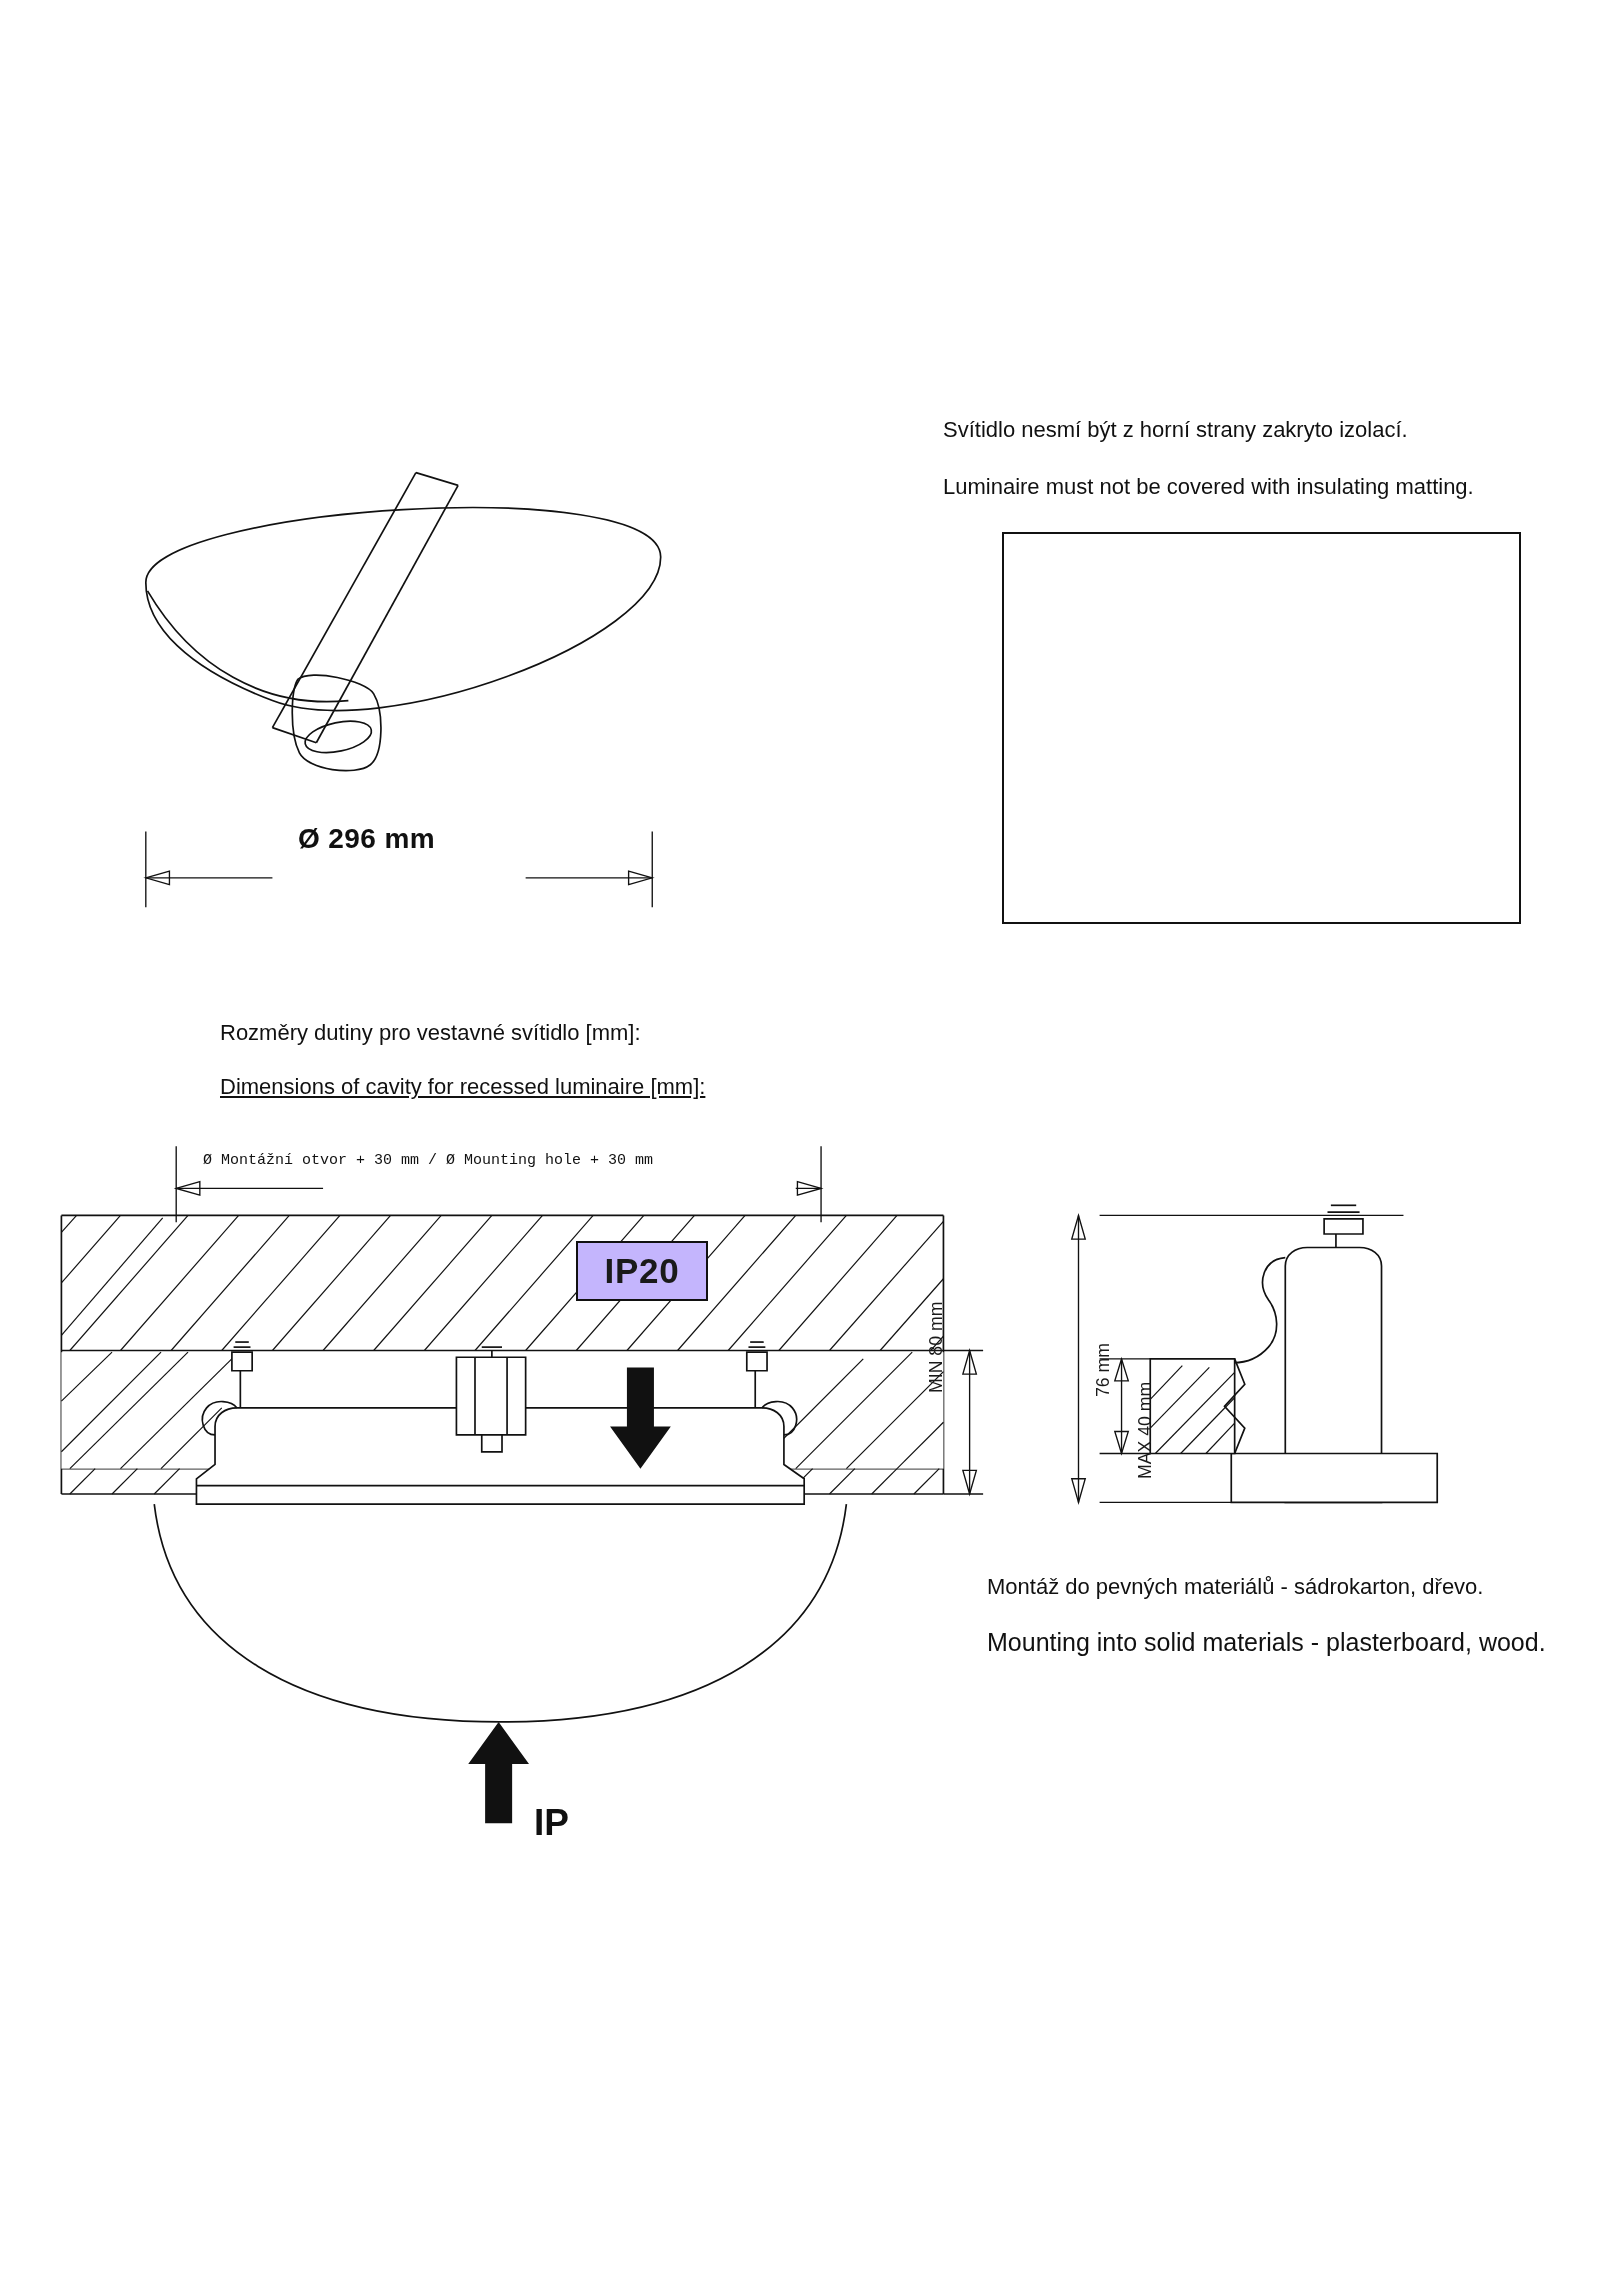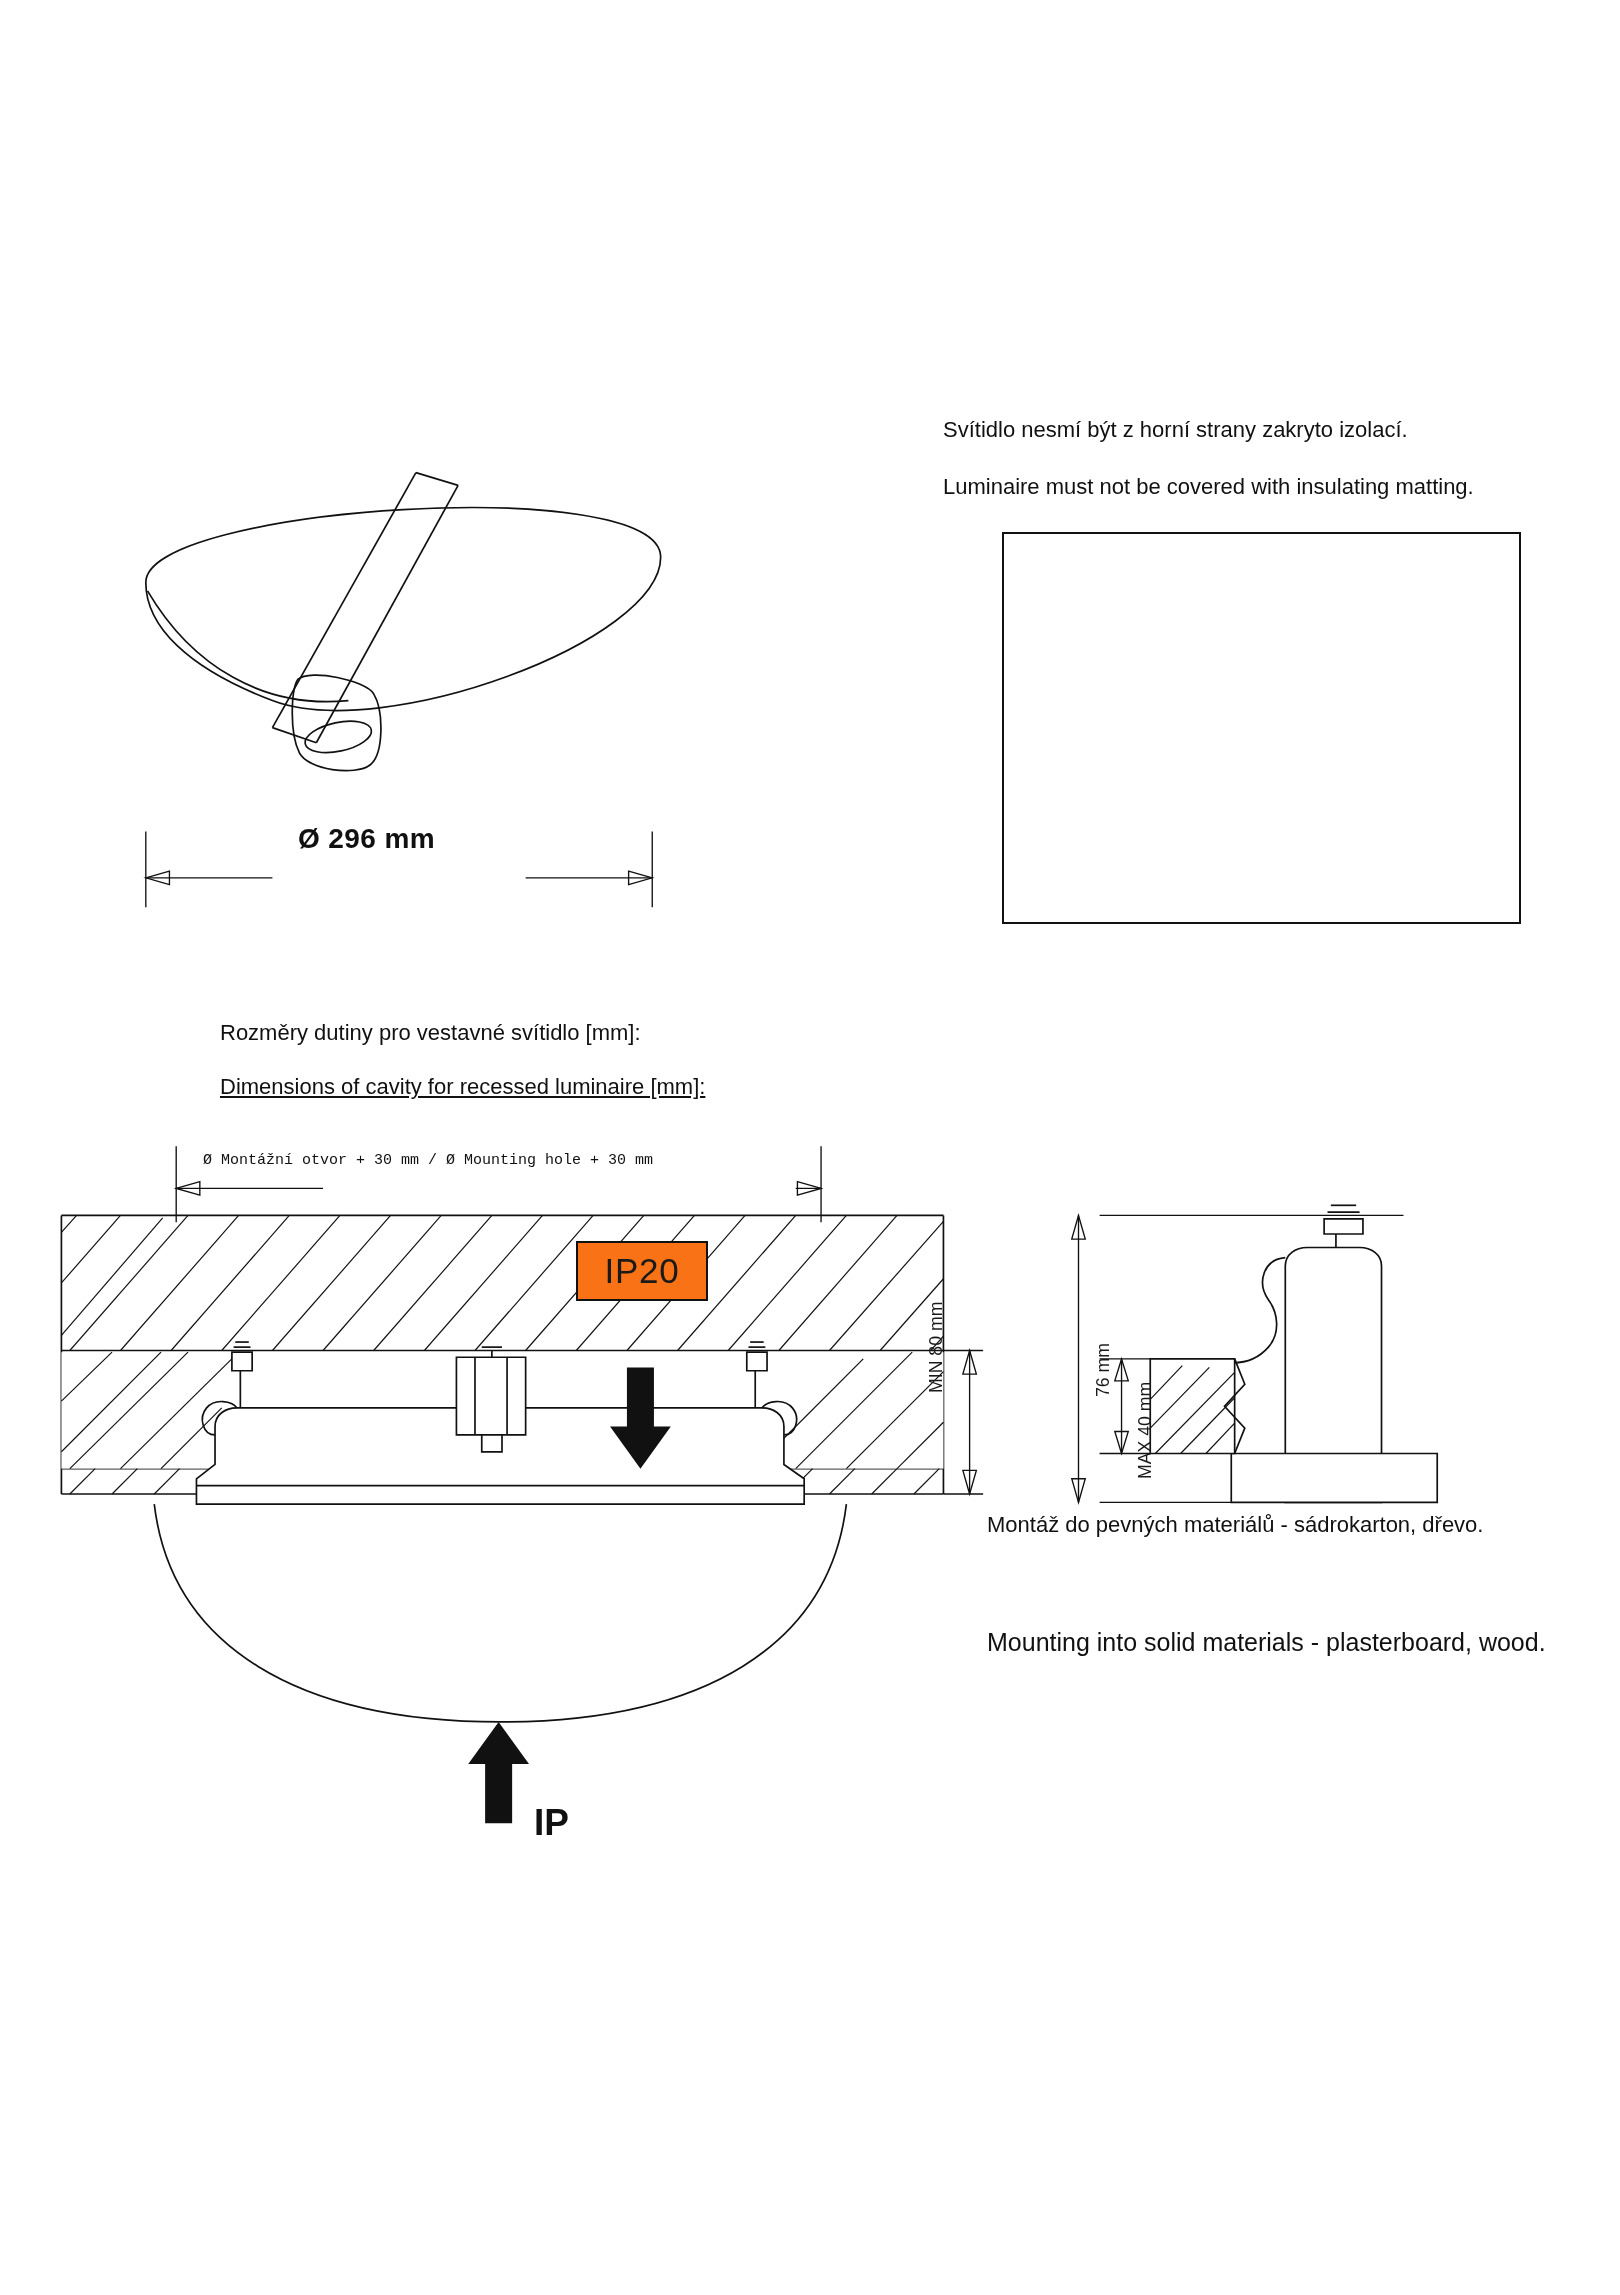--- a/index.html
+++ b/index.html
@@ -50,23 +50,23 @@
 
   
   #hole-dim { left: 184px; top: 1152px; font-size: 15px; font-family: Liberation Mono, monospace; }
 
   
   #ip20 {
     position: absolute;
     left: 557px; top: 1241px;
     width: 128px; height: 56px;
     border: 2.5px solid #111;
-    background: #f97316;
+    background: #c4b5fd;
     display: flex; align-items: center; justify-content: center;
-    font-size: 35px; font-weight: normal; letter-spacing: 0.8px;
+    font-size: 35px; font-weight: bold; letter-spacing: 0.8px;
   }
 
   
   #min80 {
     position: absolute;
     left: 907px; top: 1393px;
     font-size: 17.7px;
     transform: rotate(-90deg);
     transform-origin: left top;
     white-space: nowrap;
@@ -87,21 +87,21 @@
   #vmax40 {
     position: absolute;
     left: 1116px; top: 1479px;
     font-size: 17.7px;
     transform: rotate(-90deg);
     transform-origin: left top;
     white-space: nowrap;
   }
 
   
-  #mount-cz { left: 968px; top: 1512px; font-size: 22px; text-align: right; }
+  #mount-cz { left: 968px; top: 1574px; font-size: 22px; text-align: right; }
   #mount-en { left: 968px; top: 1628px; font-size: 25px; }
 
   svg { position: absolute; left: 0; top: 0; overflow: visible; }
   .ln { stroke: #111; fill: none; stroke-width: 2; }
   .ln-thin { stroke: #111; fill: none; stroke-width: 1.6; }
   .hatch { stroke: #111; stroke-width: 1.4; }
   .fillwhite { fill: #fff; }
 </style>
 </head>
 <body>

